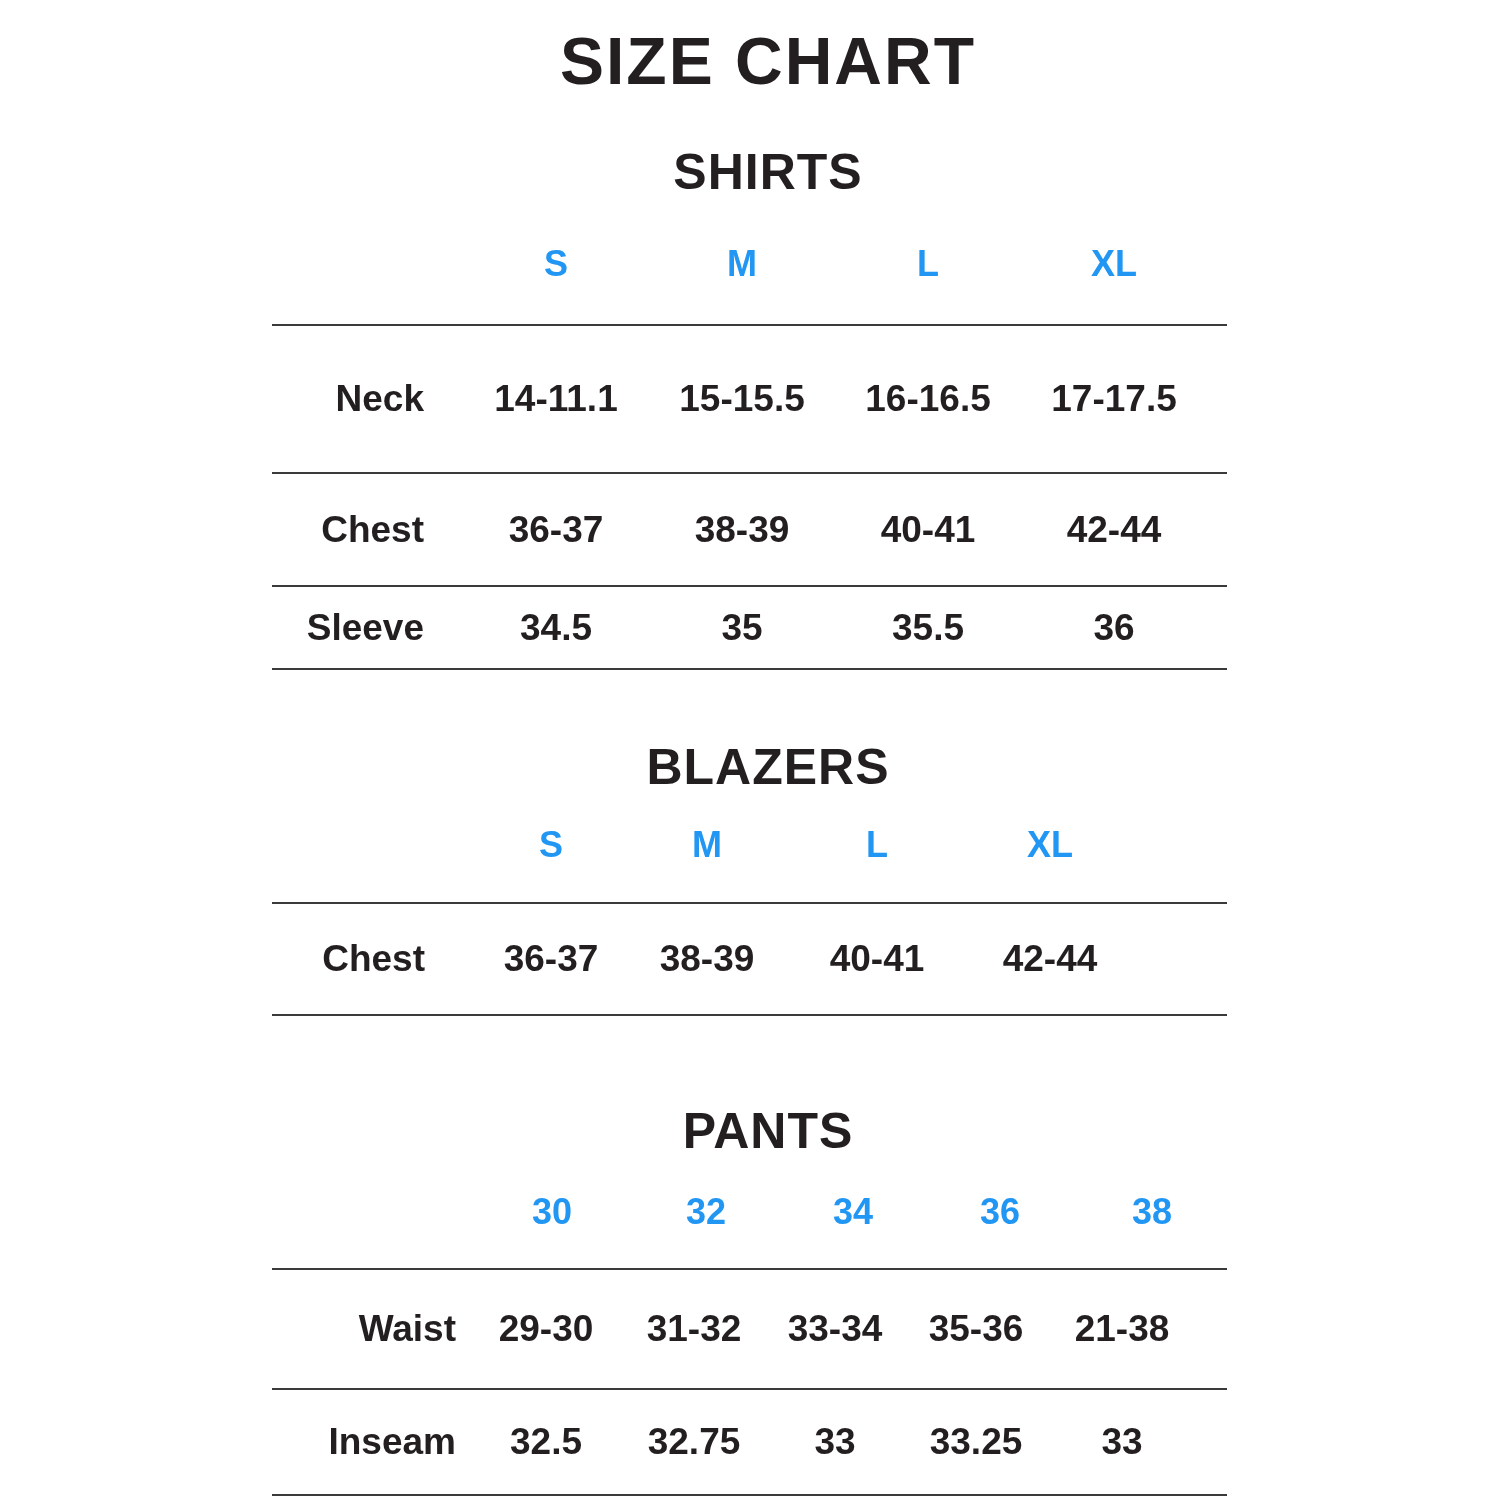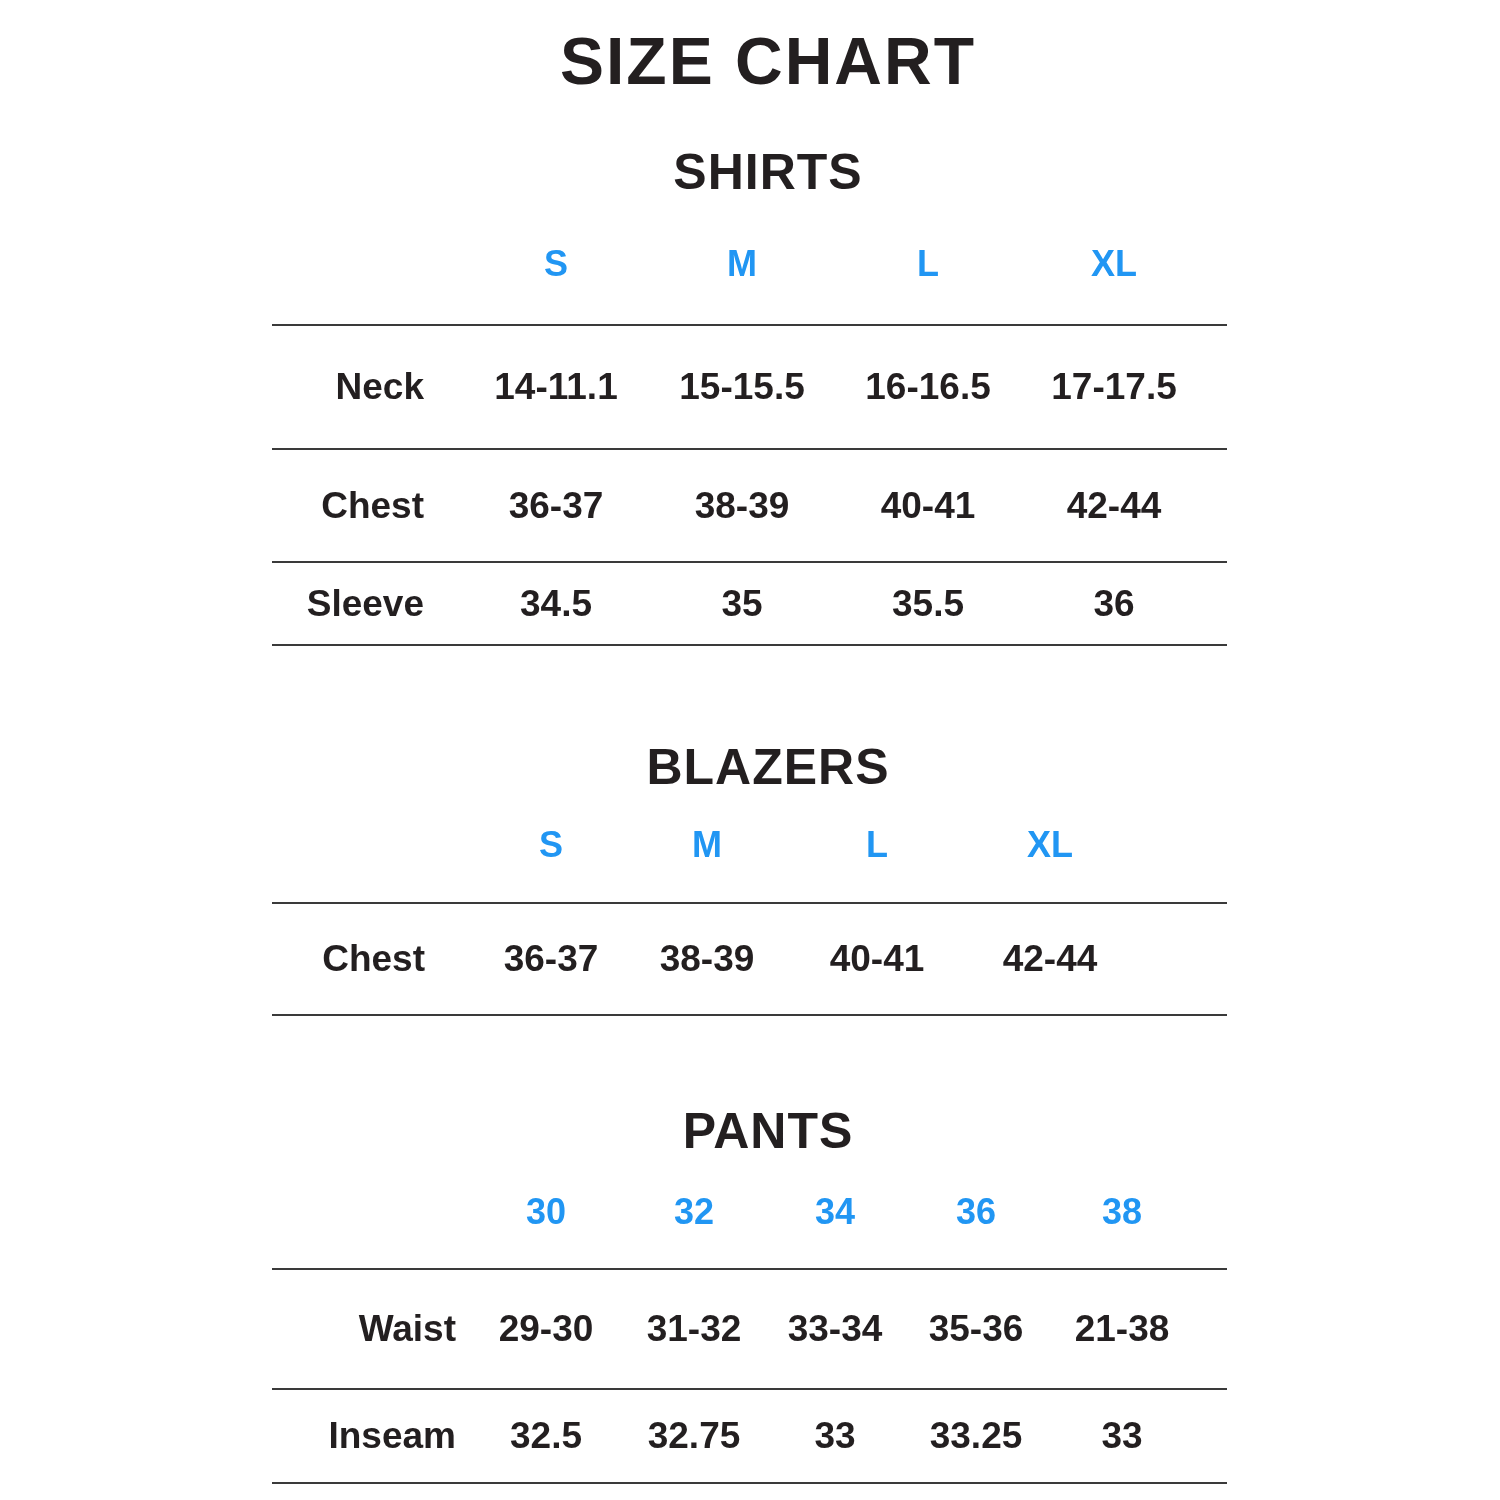--- a/index.html
+++ b/index.html
@@ -27,31 +27,31 @@
   #pants-table   { top:1156px; }
 
   .grid { display:grid; align-items:center; }
   .shirts-grid  { grid-template-columns:191px 186px 186px 186px 186px; }
   .blazers-grid { grid-template-columns:197px 164px 148px 192px 154px; }
   .pants-grid   { grid-template-columns:202px 144px 152px 130px 152px 140px; }
 
   .thead { font-weight:bold; font-size:36px; color:#2196f3; }
   #shirts-table  .thead { height:120px; }
   #blazers-table .thead { height:114px; }
-  #pants-table   .thead { height:112px; }
+  #pants-table   .thead { height:112px;gap:6px; }
 
   .tbody { border-top:2px solid #3a3a3a; }
   .trow  { border-bottom:2px solid #3a3a3a; box-sizing:border-box;
            font-weight:bold; font-size:37px; }
-  #shirts-table .trow:nth-child(1) { height:124px; }
+  #shirts-table .trow:nth-child(1) { height:148px; }
   #shirts-table .trow:nth-child(2) { height:113px; }
   #shirts-table .trow:nth-child(3) { height:83px; }
   #blazers-table .trow { height:112px; }
   #pants-table .trow:nth-child(1) { height:120px; }
-  #pants-table .trow:nth-child(2) { height:94px; }
+  #pants-table .trow:nth-child(2) { height:106px; }
 
   .cell { text-align:center; }
   .label-cell { text-align:right; }
   .shirts-grid  .label-cell { padding-right:39px; }
   .blazers-grid .label-cell { padding-right:44px; }
   .pants-grid   .label-cell { padding-right:18px; }
 </style>
 </head>
 <body>
 

